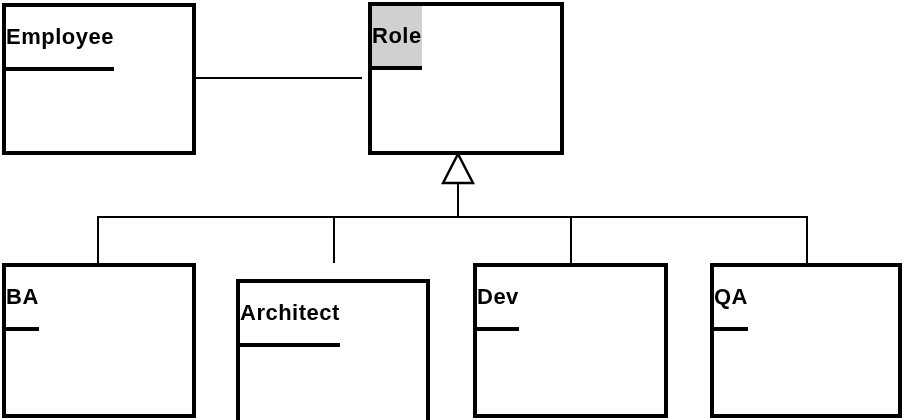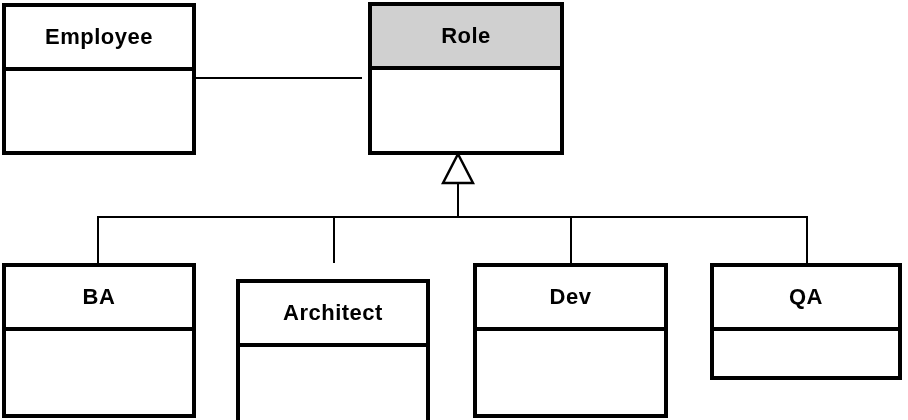--- a/index.html
+++ b/index.html
@@ -15,21 +15,21 @@
     background: #ffffff;
     overflow: hidden;
   }
   
   .uml-class {
     position: absolute;
     box-sizing: border-box;
     border: 4px solid #000000;
     background: #ffffff;
     display: flex;
-    flex-direction: column;
+    flex-direction: row;
   }
   .uml-class .header {
     box-sizing: border-box;
     height: 64px;
     border-bottom: 4px solid #000000;
     display: flex;
     align-items: center;
     justify-content: center;
     background: #ffffff;
   }
@@ -41,21 +41,21 @@
     letter-spacing: 0.5px;
   }
   .uml-class .body { flex: 1; background: #ffffff; }
 
   
   #box-employee  { left: 2px;   top: 3px;   width: 194px; height: 152px; }
   #box-role      { left: 368px; top: 2px;   width: 196px; height: 153px; }
   #box-ba        { left: 2px;   top: 263px; width: 194px; height: 155px; }
   #box-architect { left: 236px; top: 263px; width: 194px; height: 155px; margin-top: 16px; }
   #box-dev       { left: 473px; top: 263px; width: 195px; height: 155px; gap: 47px; }
-  #box-qa        { left: 710px; top: 263px; width: 192px; height: 117px; }
+  #box-qa        { left: 710px; top: 263px; width: 192px; height: 155px; }
 
   
   .edge {
     position: absolute;
     background: #000000;
   }
   #edge-association   { left: 196px; top: 77px;  width: 166px; height: 2px; }
   #edge-gen-stem      { left: 457px; top: 184px; width: 2px;   height: 34px; }
   #edge-gen-bus       { left: 97px;  top: 216px; width: 711px; height: 2px; }
   #edge-stub-ba       { left: 97px;  top: 216px; width: 2px;   height: 47px; }

